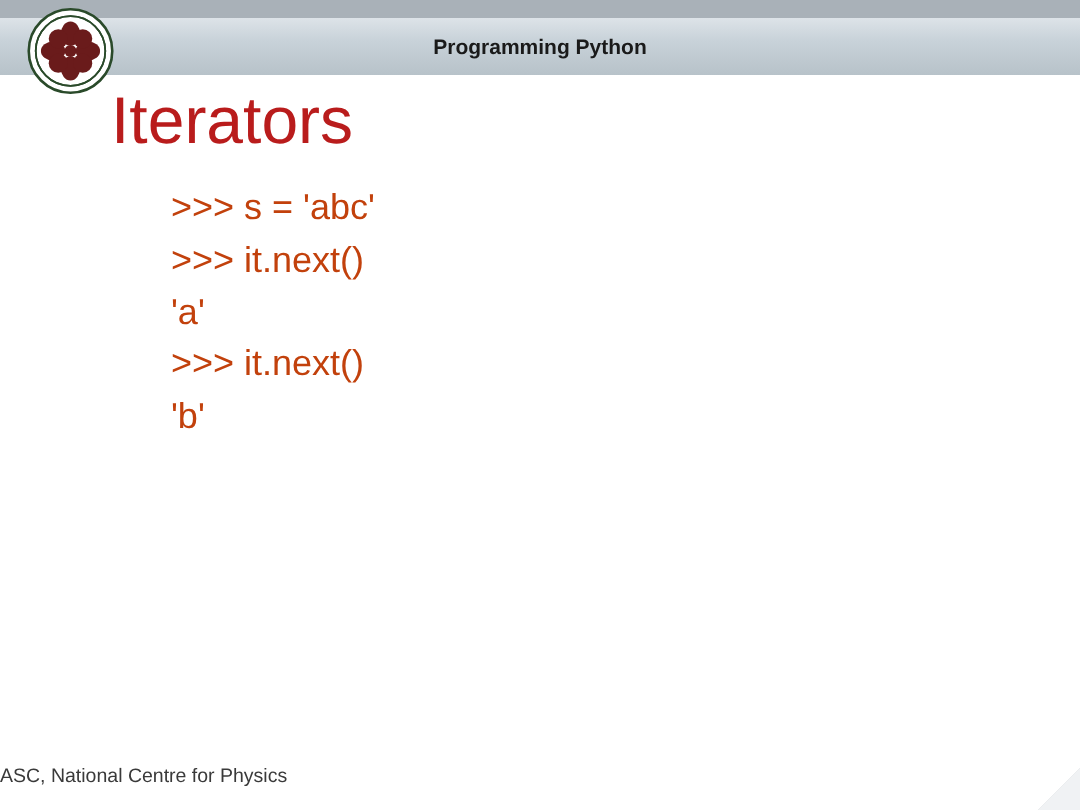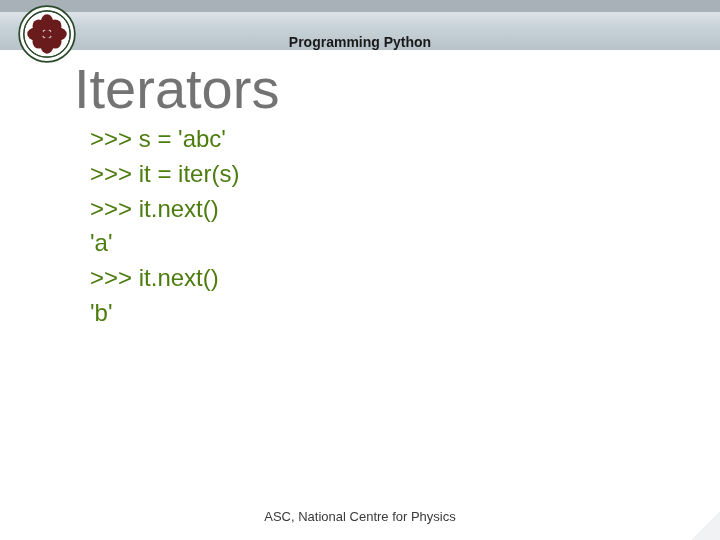--- a/index.html
+++ b/index.html
@@ -16,57 +16,57 @@
     top: 0; left: 0; right: 0;
     height: 12px;
     background: #a9b1b8;
   }
   .header-bar {
     position: absolute;
     top: 12px; left: 0; right: 0;
     height: 38px;
     background: linear-gradient(#dde3e8, #c8d2d9 40%, #b7c2c9);
     display: flex;
-    align-items: flex-end;
+    align-items: center;
     justify-content: center;
   }
   .header-title {
     font-size: 14px;
     font-weight: bold;
     color: #1a1a1a;
   }
   .logo {
     position: absolute;
     top: 5px; left: 18px;
     width: 58px; height: 58px;
     z-index: 5;
   }
   .logo svg { width: 100%; height: 100%; }
   .slide-title {
     position: absolute;
     top: 56px; left: 74px;
-    font-size: 56px;
-    color: #737373;
+    font-size: 44px;
+    color: #b91c1c;
     font-family: Verdana, Geneva, sans-serif;
   }
   .body-area {
     position: absolute;
     top: 122px; left: 90px; right: 40px;
     line-height: 1.45;
   }
   .code-line {
     font-size: 24px;
-    color: #4d7c0f;
+    color: #c2410c;
     white-space: pre;
     font-family: Verdana, Geneva, sans-serif;
+    margin-left: 24px;
   }
   .footer {
     position: absolute;
     bottom: 16px; left: 0; right: 0;
-    text-align: center;
     font-size: 13px;
     color: #3a3a3a;
   }
   .dogear {
     position: absolute;
     bottom: 0; right: 0;
     width: 0; height: 0;
     border-left: 28px solid transparent;
     border-bottom: 28px solid #d0d4d8;
   }
@@ -105,21 +105,20 @@
       <ellipse cx="64" cy="64" rx="11" ry="11"></ellipse>
     </g>
     <circle cx="50" cy="50" r="40" fill="none" stroke="#2a4a2a" stroke-width="2"></circle>
   </svg>
 </div>
 
 <div class="slide-title">Iterators</div>
 
 <div class="body-area">
   <div class="code-line">&gt;&gt;&gt; s = 'abc'</div>
-  <div class="code-line">&gt;&gt;&gt; it = iter(s)</div>
   <div class="code-line">&gt;&gt;&gt; it.next()</div>
   <div class="code-line">'a'</div>
   <div class="code-line">&gt;&gt;&gt; it.next()</div>
   <div class="code-line">'b'</div>
 </div>
 
 <div class="footer">ASC, National Centre for Physics</div>
 <div class="dogear"></div>
 
 </body></html>

